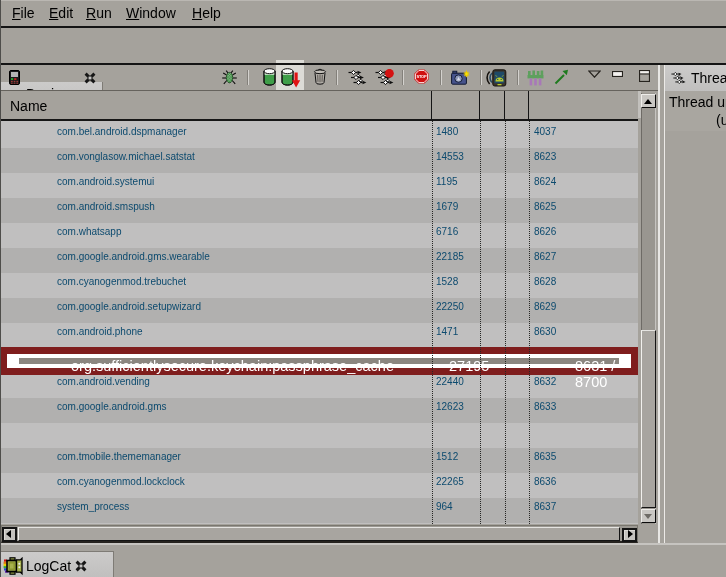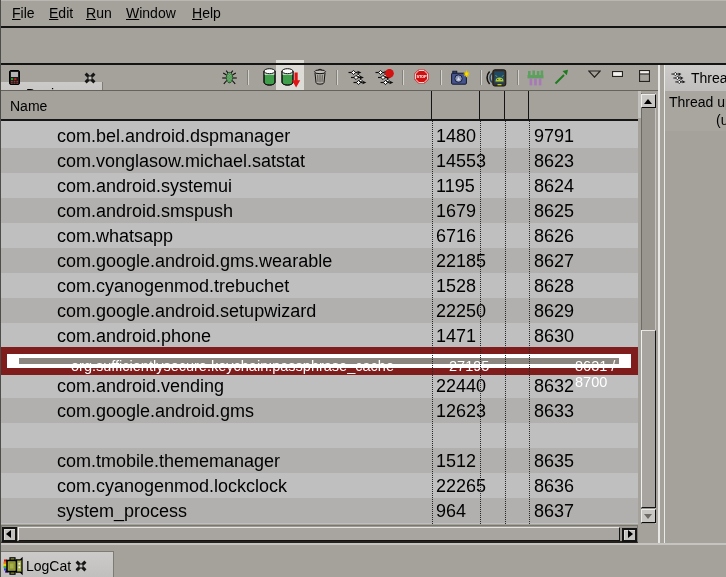--- a/index.html
+++ b/index.html
@@ -16,21 +16,21 @@
   .tabtxt{font-size:14px;color:#000;position:absolute;}
   
   #pressbg{left:276px;top:60px;width:28px;height:30px;background:#dcdbd6;}
   .sep{position:absolute;width:1px;height:15px;top:70px;background:#83807a;border-right:1px solid #d4d2ce;}
   .icon{position:absolute;}
   
   #thead{left:0;top:91px;width:657px;height:28px;background:#a5a29c;}
   .hline{position:absolute;top:0;width:1px;height:28px;background:#141414;}
   
   #tbody{left:0;top:121px;width:638px;height:403px;background:#c0bfbf;border-left:1px solid #55524c;box-sizing:border-box;overflow:hidden;}
-  .row{position:absolute;left:0;width:638px;height:25px;font-size:18px;color:#000000;}
+  .row{position:absolute;left:0;width:638px;height:25px;font-size:10px;color:#0c4a6e;}
   .row span{top:3px;}
   .row .nm{position:absolute;left:56px;}
   .row .pid{position:absolute;left:435px;}
   .row .prt{position:absolute;left:533px;}
   .dark{background:#b1b0af;}
   .dot{position:absolute;top:0;height:403px;width:1px;z-index:12;
        background-image:linear-gradient(#262624 50%, rgba(0,0,0,0) 50%);
        background-size:1px 2px;}
   
   #selrow{left:0;top:347px;width:638px;height:28px;background:#fff;border:7px solid #7f1d1d;box-sizing:border-box;padding:4px 12px;z-index:5;}
@@ -315,21 +315,21 @@
     <div class="hline" style="left:528px"></div>
   </div>
   <div class="abs" style="left:0;top:119px;width:638px;height:2px;background:#161616;"></div>
 
   <div class="abs" style="left:638px;top:91px;width:3px;height:27px;background:#c2c0bc;"></div>
 
   <div id="tbody" class="abs">
     <div class="row" style="top:2px">
       <span class="nm">com.bel.android.dspmanager</span>
       <span class="pid">1480</span>
-      <span class="prt">9791</span>
+      <span class="prt">4037</span>
     </div>
     <div class="row dark" style="top:27px">
       <span class="nm">com.vonglasow.michael.satstat</span>
       <span class="pid">14553</span>
       <span class="prt">8623</span>
     </div>
     <div class="row" style="top:52px">
       <span class="nm">com.android.systemui</span>
       <span class="pid">1195</span>
       <span class="prt">8624</span>

